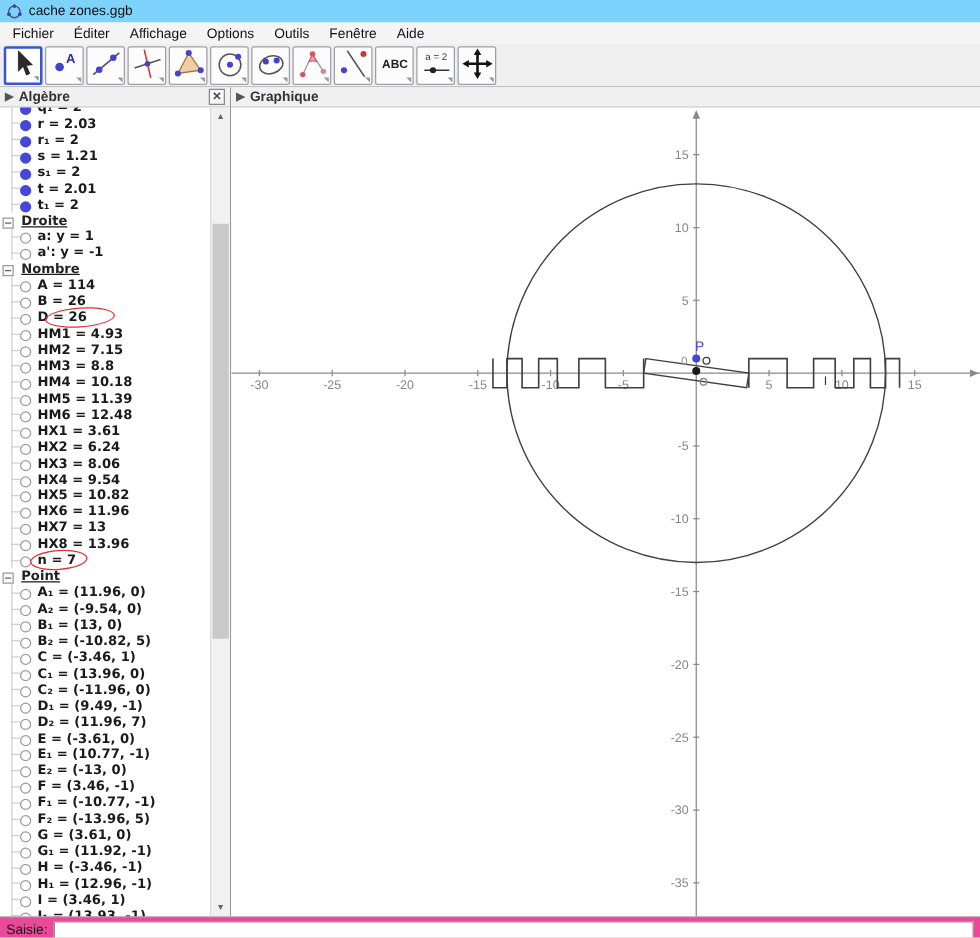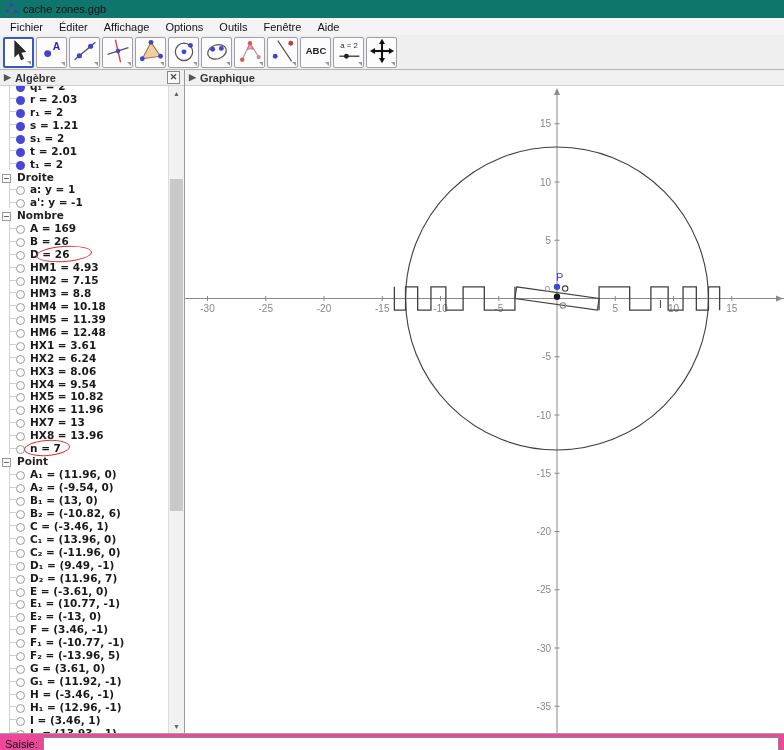--- a/index.html
+++ b/index.html
@@ -1,18 +1,18 @@
 <!DOCTYPE html>
 <html><head>
 <meta charset="utf-8">
 <style>
   html,body{margin:0;padding:0;}
   body{width:784px;height:750px;overflow:hidden;position:relative;background:#fff;
        font-family:"Liberation Sans",sans-serif;font-size:11px;color:#111;}
-  #titlebar{height:18px;background:#0f766e;display:flex;align-items:center;gap:5px;padding-left:5px;}
+  #titlebar{height:18px;background:#7dd3fc;display:flex;align-items:center;gap:5px;padding-left:5px;}
   #titlebar .ticon{width:13px;height:13px;flex:0 0 auto;}
   #menubar{height:17px;background:#f4f4f4;display:flex;align-items:center;padding-left:2px;}
   .menu-item{padding:1px 8px;cursor:default;}
   #toolbar{height:35px;background:#efefef;border-bottom:1px solid #b4b4b4;display:flex;align-items:center;gap:2px;padding-left:3px;box-sizing:border-box;}
   .tbtn{width:31px;height:31px;box-sizing:border-box;background:#fcfcfc;border:1px solid #9da0a8;border-radius:2px;
         position:relative;display:flex;align-items:center;justify-content:center;}
   .tbtn.selected{border:2px solid #3a57c4;background:#fff;}
   .tbtn svg{width:26px;height:26px;}
   .tbtn .dd{position:absolute;right:1px;bottom:1px;width:0;height:0;
             border-left:4px solid transparent;border-top:4px solid #999;}
@@ -25,21 +25,21 @@
   .ph-close{width:11px;height:11px;border:1px solid #888;background:#f8f8f8;display:flex;align-items:center;
             justify-content:center;font-size:9px;color:#444;line-height:1;}
   #algebra-body{flex:1;display:flex;overflow:hidden;}
   #algebra-list{flex:1;overflow:hidden;position:relative;
                 font-family:"DejaVu Sans",sans-serif;font-size:10.5px;font-weight:bold;color:#1a1a1a;}
   .arow{height:12.95px;display:flex;align-items:flex-end;position:relative;white-space:nowrap;}
   .arow.clip{margin-top:-7px;}
   .arow.item{padding-left:16px;}
   .arow.item::before{content:'';position:absolute;left:9px;top:0;bottom:0;width:1px;background:#d0d0d0;}
   .arow.item::after{content:'';position:absolute;left:9px;top:50%;width:7px;height:1px;background:#d0d0d0;}
-  .arow.cat{padding-left:2px;}
+  .arow.cat{padding-left:2px;text-decoration:underline;}
   .marker{flex:0 0 auto;margin-right:5px;position:relative;z-index:1;}
   .mdot{width:9px;height:9px;border-radius:50%;background:#4646d8;}
   .mcirc{width:7px;height:7px;border-radius:50%;border:1px solid #9a9a9a;background:#fff;}
   .mbox{width:9px;height:9px;box-sizing:border-box;border:1px solid #9a9a9a;background:#fbfbfb;
         margin-right:6px;position:relative;z-index:1;}
   .mbox::after{content:'';position:absolute;left:1px;top:3px;width:5px;height:1px;background:#666;}
   .cat-label{color:#222;}
   .redellipse{position:absolute;top:-1px;height:14px;border:1.6px solid #e03131;border-radius:50%;
               transform:rotate(-4deg);pointer-events:none;z-index:2;}
   #scrollbar{width:15px;flex:0 0 auto;background:#f1f1f1;border-left:1px solid #dcdcdc;position:relative;}
@@ -233,21 +233,21 @@
           <div class="arow item">
             <span class="marker mcirc" style="background: rgb(255, 255, 255);"></span>
             <span>a': y = -1</span>
           </div>
           <div class="arow cat">
             <span class="mbox"></span>
             <span class="cat-label">Nombre</span>
           </div>
           <div class="arow item">
             <span class="marker mcirc" style="background: rgb(255, 255, 255);"></span>
-            <span>A = 169</span>
+            <span>A = 114</span>
           </div>
           <div class="arow item">
             <span class="marker mcirc" style="background: rgb(255, 255, 255);"></span>
             <span>B = 26</span>
           </div>
           <div class="arow item">
             <span class="marker mcirc" style="background: rgb(255, 255, 255);"></span>
             <span>D = 26</span>
             <span class="redellipse" style="left: 36px; width: 54px; border-color: rgb(224, 49, 49);"></span>
           </div>
@@ -323,21 +323,21 @@
           <div class="arow item">
             <span class="marker mcirc" style="background: rgb(255, 255, 255);"></span>
             <span>A₂ = (-9.54, 0)</span>
           </div>
           <div class="arow item">
             <span class="marker mcirc" style="background: rgb(255, 255, 255);"></span>
             <span>B₁ = (13, 0)</span>
           </div>
           <div class="arow item">
             <span class="marker mcirc" style="background: rgb(255, 255, 255);"></span>
-            <span>B₂ = (-10.82, 6)</span>
+            <span>B₂ = (-10.82, 5)</span>
           </div>
           <div class="arow item">
             <span class="marker mcirc" style="background: rgb(255, 255, 255);"></span>
             <span>C = (-3.46, 1)</span>
           </div>
           <div class="arow item">
             <span class="marker mcirc" style="background: rgb(255, 255, 255);"></span>
             <span>C₁ = (13.96, 0)</span>
           </div>
           <div class="arow item">

